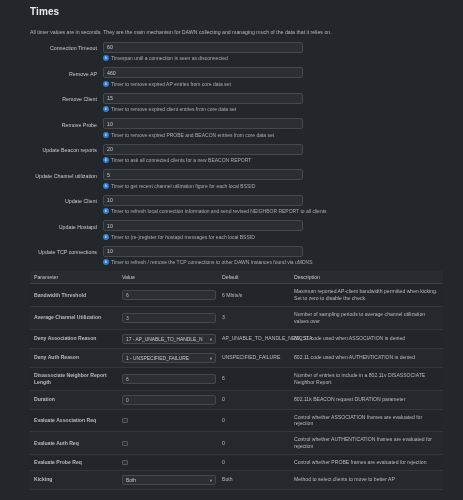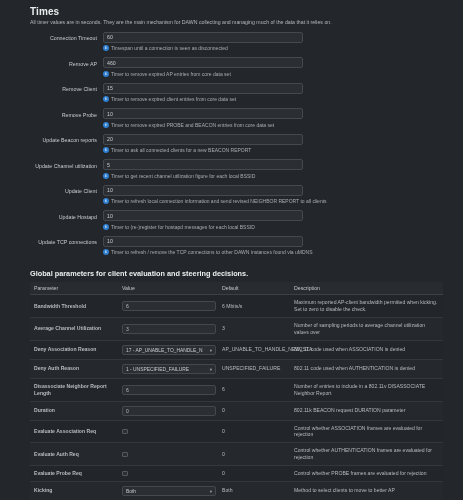--- a/index.html
+++ b/index.html
@@ -16,21 +16,21 @@
     color: #cfd2d4;
     padding: 0;
     position: relative;
   }
 
   
   .sec-title {
     font-size: 10px;
     font-weight: bold;
     color: #e9ebec;
-    margin: 6px 0 2px 30px;
+    margin: 6px 0 12px 30px;
     letter-spacing: 0.1px;
   }
   .sec-desc {
     font-size: 5.2px;
     color: #b4b8bb;
     margin: 0 0 6px 30px;
     line-height: 1.3;
   }
 
   .field-row {
@@ -270,21 +270,20 @@
             <div class="hint">
               <span class="info-icon">i</span>
               <span>Timer to refresh / remove the TCP connections to other DAWN instances found via uMDNS</span>
             </div>
           </div>
         </div>
       </div>
   </div>
 
   <div>
-    <div class="tbl-title">Global parameters for client evaluation and steering decisions.</div>
     <table class="params">
       <colgroup>
         <col class="col-param">
           <col class="col-value">
           <col class="col-default">
           <col class="col-desc">
       </colgroup>
       <thead>
         <tr>
           <th>Parameter</th>

